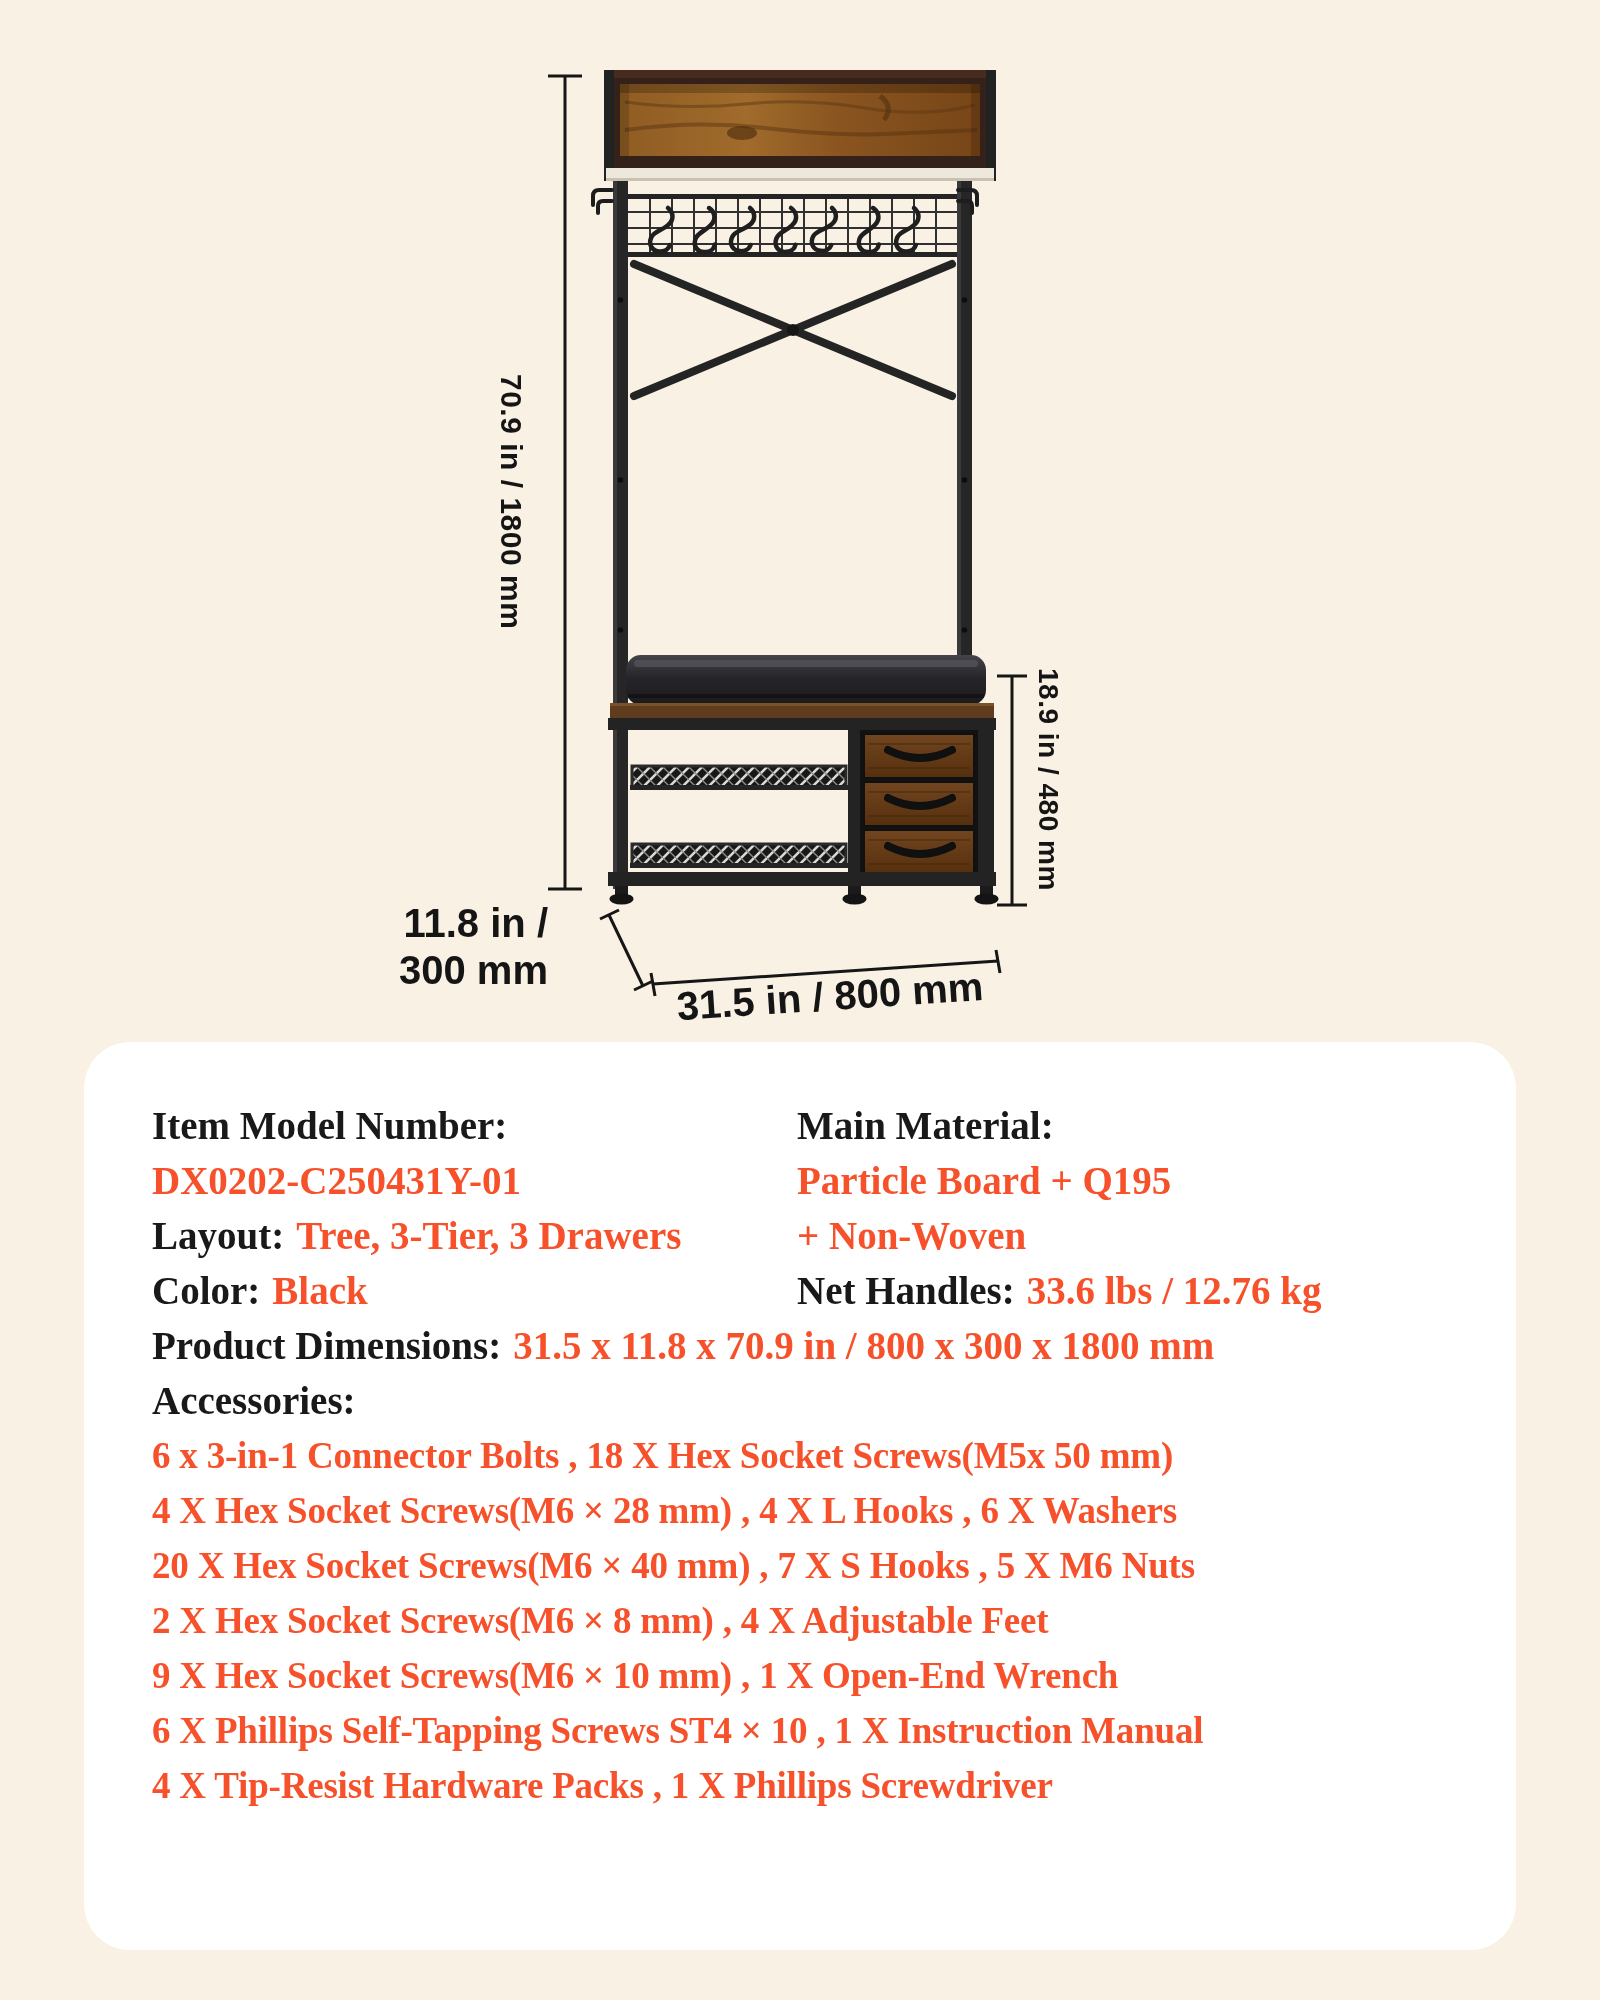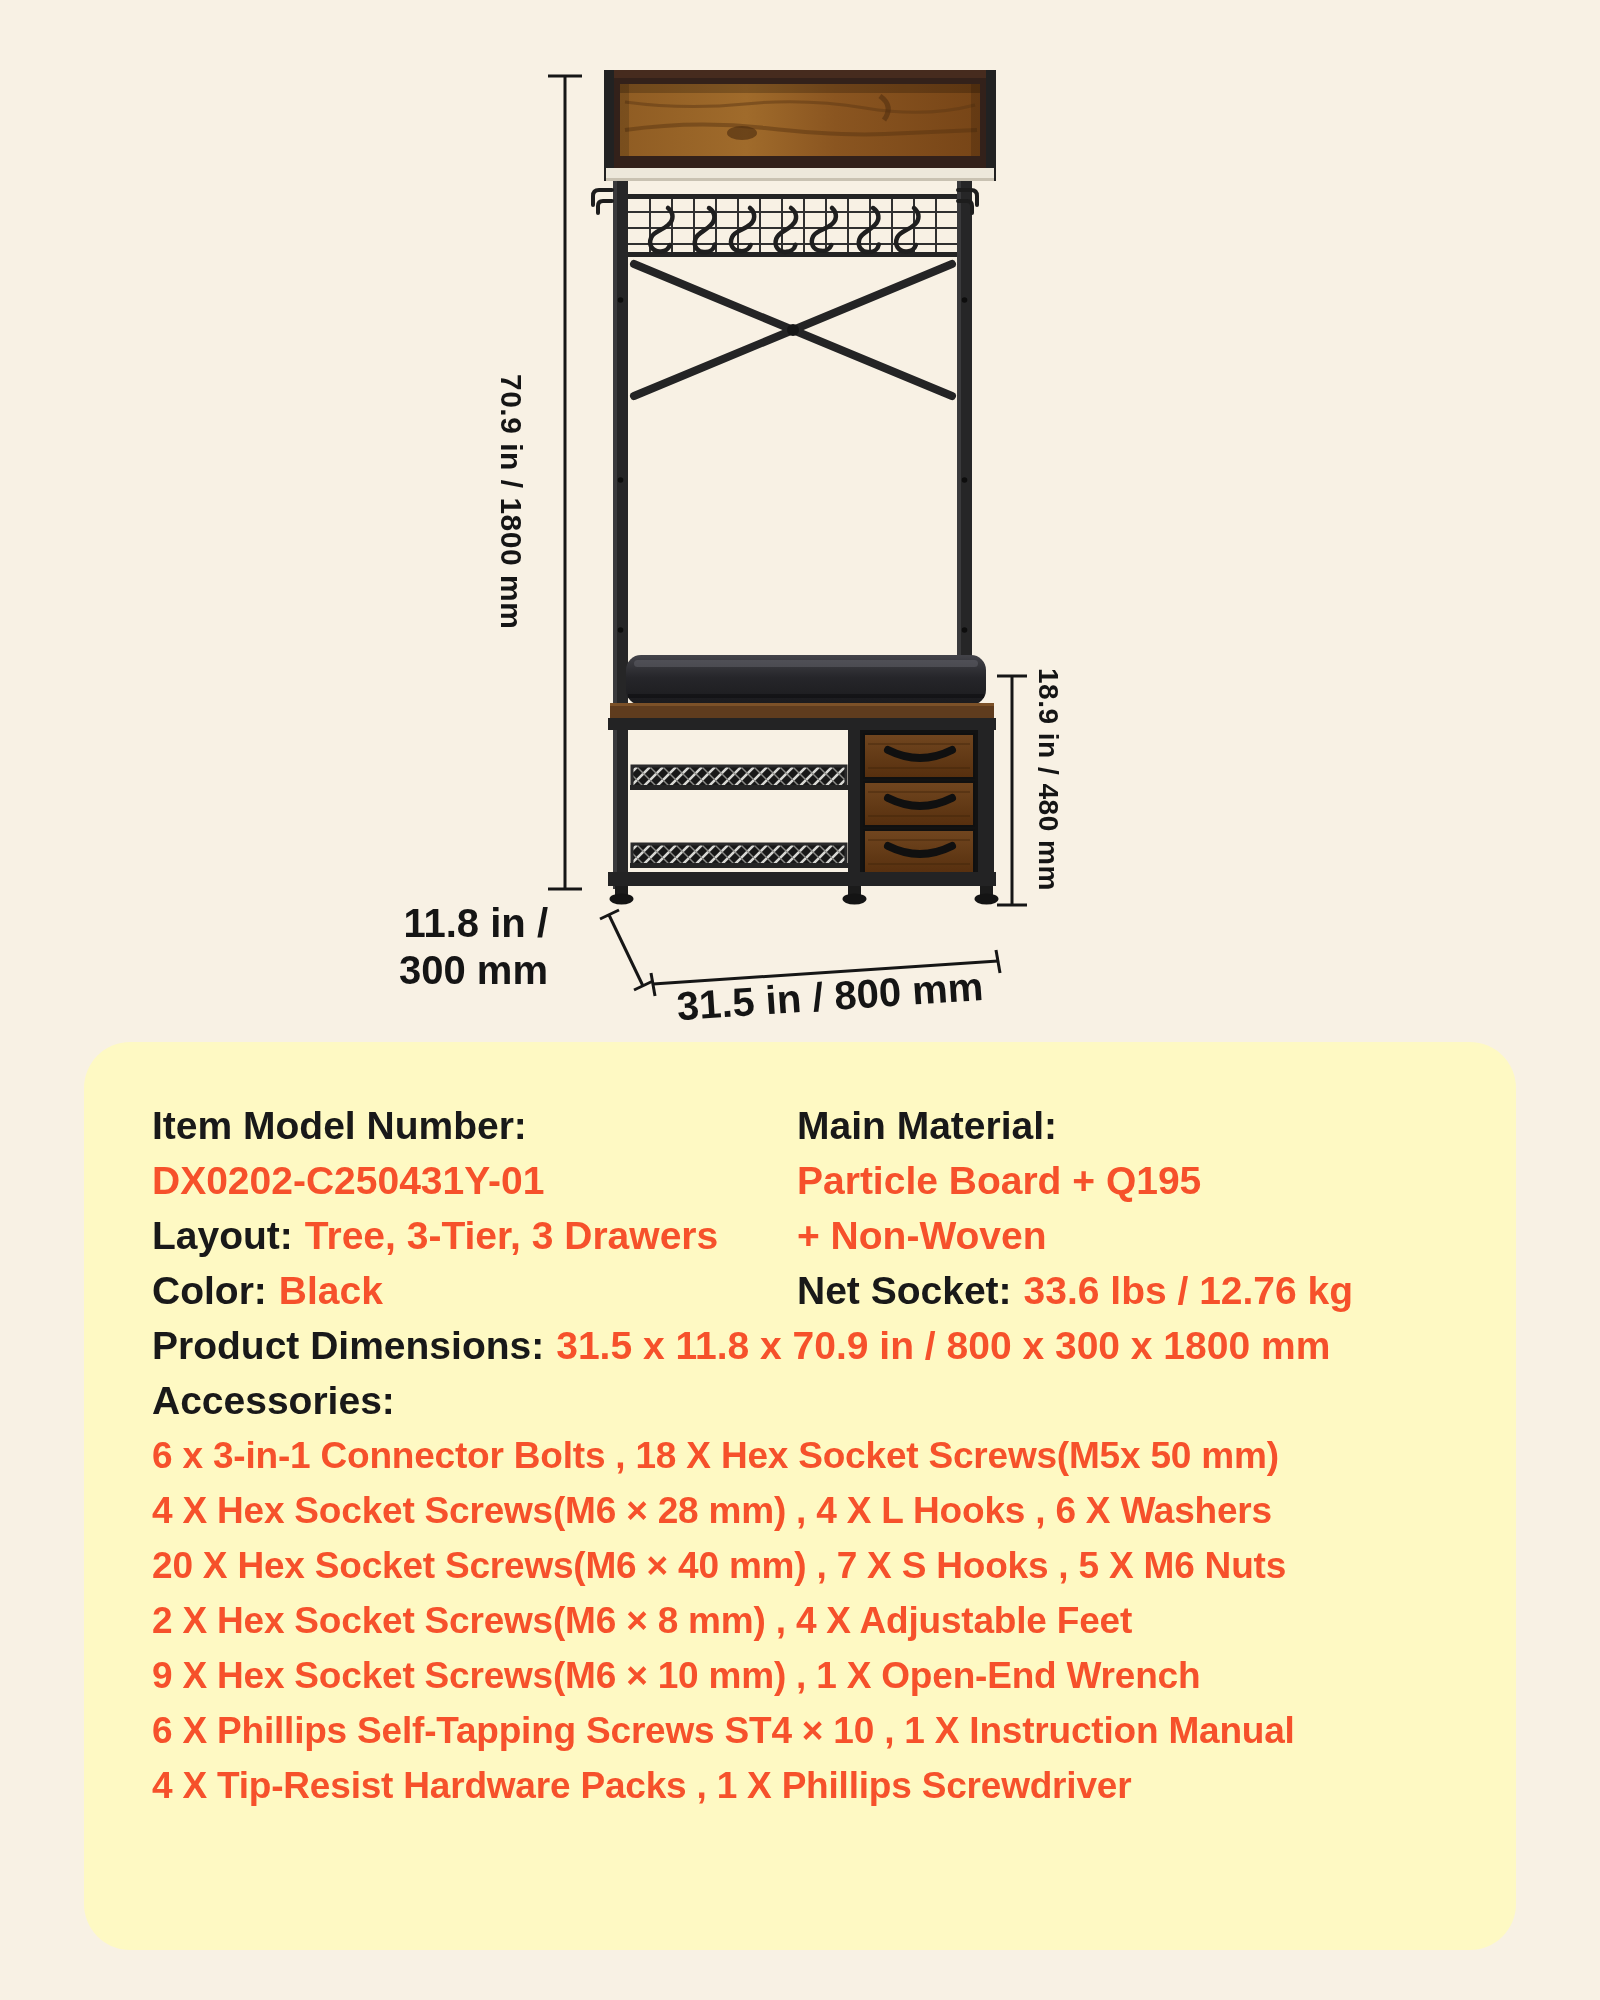--- a/index.html
+++ b/index.html
@@ -11,21 +11,21 @@
   .vlabel{position:absolute;writing-mode:vertical-rl;text-orientation:mixed;
           font-weight:600;font-size:30px;color:#151515;letter-spacing:.5px;white-space:nowrap;}
   .vlabel.small{font-size:28px;}
   .depth-label{position:absolute;font-weight:600;font-size:40px;color:#151515;
                text-align:right;line-height:47px;white-space:nowrap;}
   .width-label{position:absolute;font-weight:600;font-size:40px;color:#151515;
                text-align:center;transform:rotate(-3.8deg);white-space:nowrap;}
 
   
   .card{position:absolute;left:84px;top:1042px;width:1432px;height:908px;
-        background:#fef9c3;border-radius:46px;}
+        background:#ffffff;border-radius:46px;font-family:Liberation Serif, serif;}
   .card-inner{position:absolute;left:68px;top:56px;right:36px;}
   .cols{display:flex;}
   .col-left{width:645px;flex:none;}
   .col-right{flex:1;}
   .row{height:55px;line-height:55px;white-space:nowrap;font-size:39px;}
   .row.acc{font-size:37px;letter-spacing:-.2px;}
   .k{color:#191919;font-weight:600;}
   .v{font-weight:700;}
   .sp{margin-left:12px;}
 </style>
@@ -244,21 +244,21 @@
           <div class="row">
             <span class="k">Main Material:</span>
           </div>
           <div class="row">
             <span class="v" style="color:#F6512B">Particle Board + Q195</span>
           </div>
           <div class="row">
             <span class="v" style="color:#F6512B">+ Non-Woven</span>
           </div>
           <div class="row">
-            <span class="k">Net Socket:</span><span class="v sp" style="color:#F6512B">33.6 lbs / 12.76 kg</span>
+            <span class="k">Net Handles:</span><span class="v sp" style="color:#F6512B">33.6 lbs / 12.76 kg</span>
           </div>
         </div>
       </div>
 
       <div class="row">
         <span class="k">Product Dimensions:</span><span class="v sp" style="color:#F6512B">31.5 x 11.8 x 70.9 in / 800 x 300 x 1800 mm</span>
       </div>
       <div class="row">
         <span class="k">Accessories:</span>
       </div>

